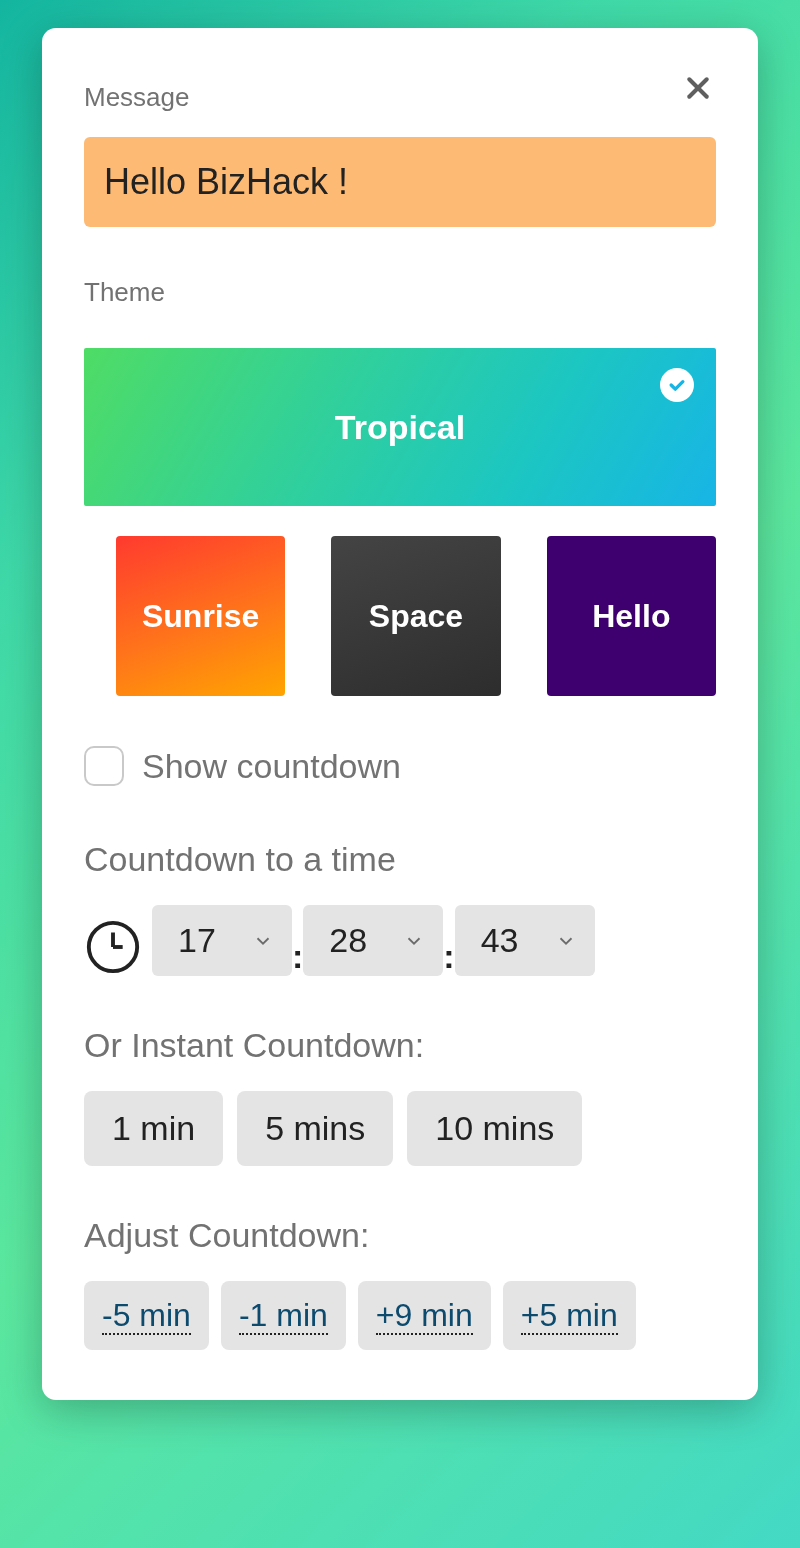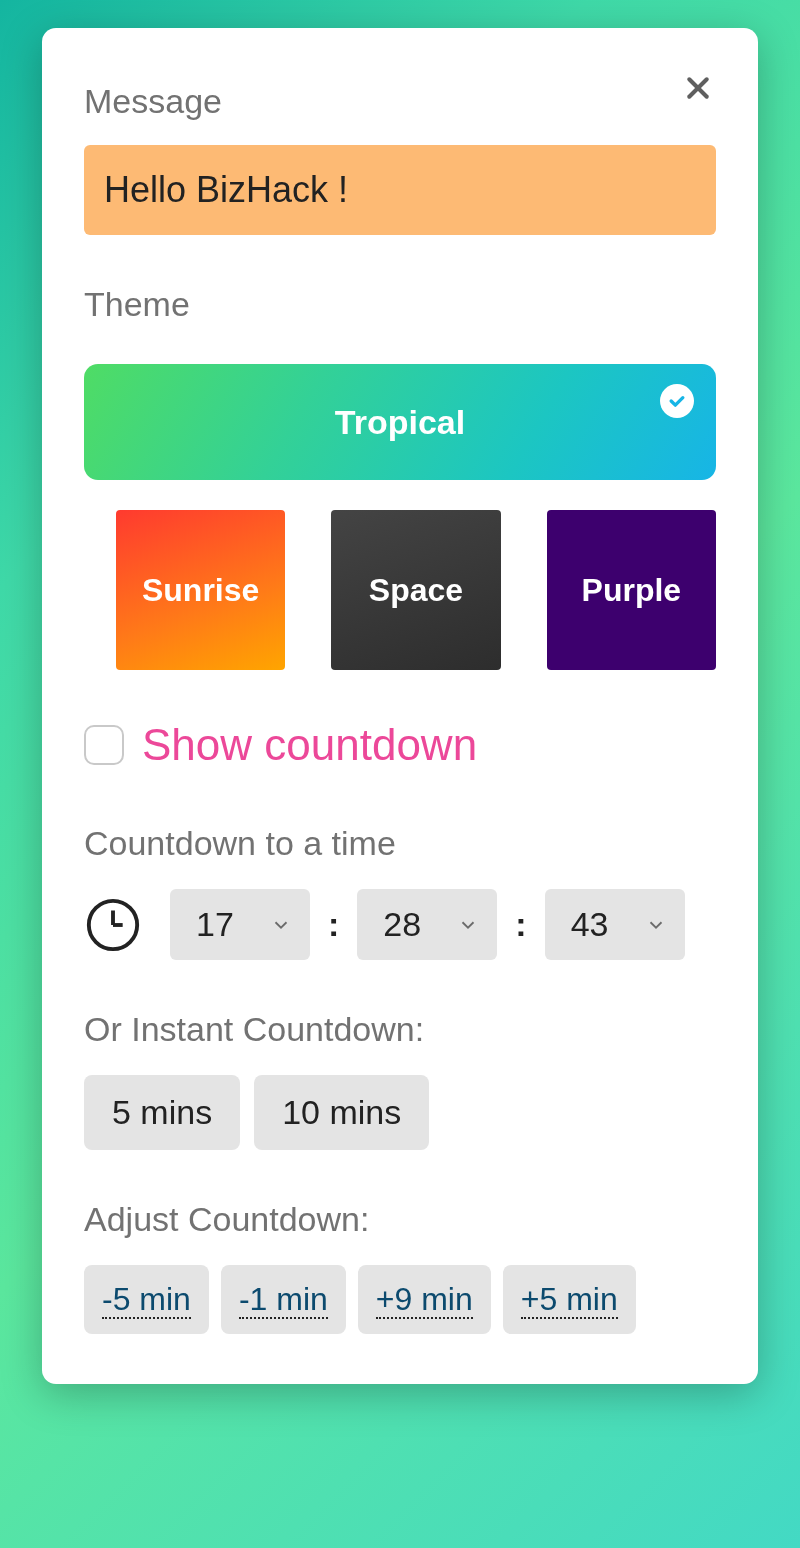--- a/index.html
+++ b/index.html
@@ -24,40 +24,40 @@
     right: 42px;
     width: 36px;
     height: 36px;
     display: flex;
     align-items: center;
     justify-content: center;
     cursor: pointer;
     color: #5f5f5f;
   }
   .label {
-    font-size: 34px;
+    font-size: 26px;
     color: #727272;
     margin-bottom: 24px;
     font-weight: 400;
   }
   .text-input {
     width: 100%;
     background: #fdba74;
     border: none;
     border-radius: 6px;
     padding: 24px 20px;
     font-size: 36px;
     color: #222;
     margin-bottom: 50px;
     font-family: inherit;
   }
   .theme-selected {
     width: 100%;
-    height: 116px;
-    border-radius: 14px;
+    height: 158px;
+    border-radius: 2px;
     background: linear-gradient(120deg, #4fdc65 0%, #33d197 35%, #1cc6c2 70%, #17b5e6 100%);
     display: flex;
     align-items: center;
     justify-content: center;
     color: #fff;
     font-size: 34px;
     font-weight: 700;
     position: relative;
     margin-top: 40px;
     margin-bottom: 30px;
@@ -104,27 +104,26 @@
   }
   .chk-box {
     width: 40px;
     height: 40px;
     border: 2px solid #c9c9c9;
     border-radius: 10px;
     background: #fff;
     cursor: pointer;
   }
   .chk-label {
-    font-size: 44px;
-    color: #ec4899;
+    font-size: 34px;
+    color: #737373;
   }
   .time-row {
     display: flex;
-    align-items: center;
-    gap: 18px;
+    align-items: flex-end;
     margin-bottom: 50px;
   }
   .clock-icon {
     width: 58px;
     height: 58px;
     color: #222;
     flex-shrink: 0;
     margin-right: 10px;
   }
   .time-select {
@@ -214,21 +213,21 @@
   </div>
 
   <div class="theme-row">
     <div class="theme-tile theme-sunrise">
       <span>Sunrise</span>
     </div>
     <div class="theme-tile theme-space">
       <span>Space</span>
     </div>
     <div class="theme-tile theme-purple">
-      <span>Purple</span>
+      <span>Hello</span>
     </div>
   </div>
 
   <div class="chk-row">
     <div class="chk-box"></div>
     <div class="chk-label">Show countdown</div>
   </div>
 
   <div class="section-label">Countdown to a time</div>
 
@@ -255,20 +254,21 @@
     <div class="time-select">
       <span>43</span>
       <svg class="chev" viewBox="0 0 24 24" fill="none" stroke="currentColor" stroke-width="2">
           <polyline points="6 9 12 15 18 9"></polyline>
         </svg>
     </div>
   </div>
 
   <div class="section-label">Or Instant Countdown:</div>
   <div class="btn-row">
+    <button class="pill-btn">1 min</button>
     <button class="pill-btn">5 mins</button>
     <button class="pill-btn">10 mins</button>
   </div>
 
   <div class="section-label">Adjust Countdown:</div>
   <div class="adj-row">
     <button class="adj-btn"><span>-5 min</span></button>
     <button class="adj-btn"><span>-1 min</span></button>
     <button class="adj-btn"><span>+9 min</span></button>
     <button class="adj-btn"><span>+5 min</span></button>

